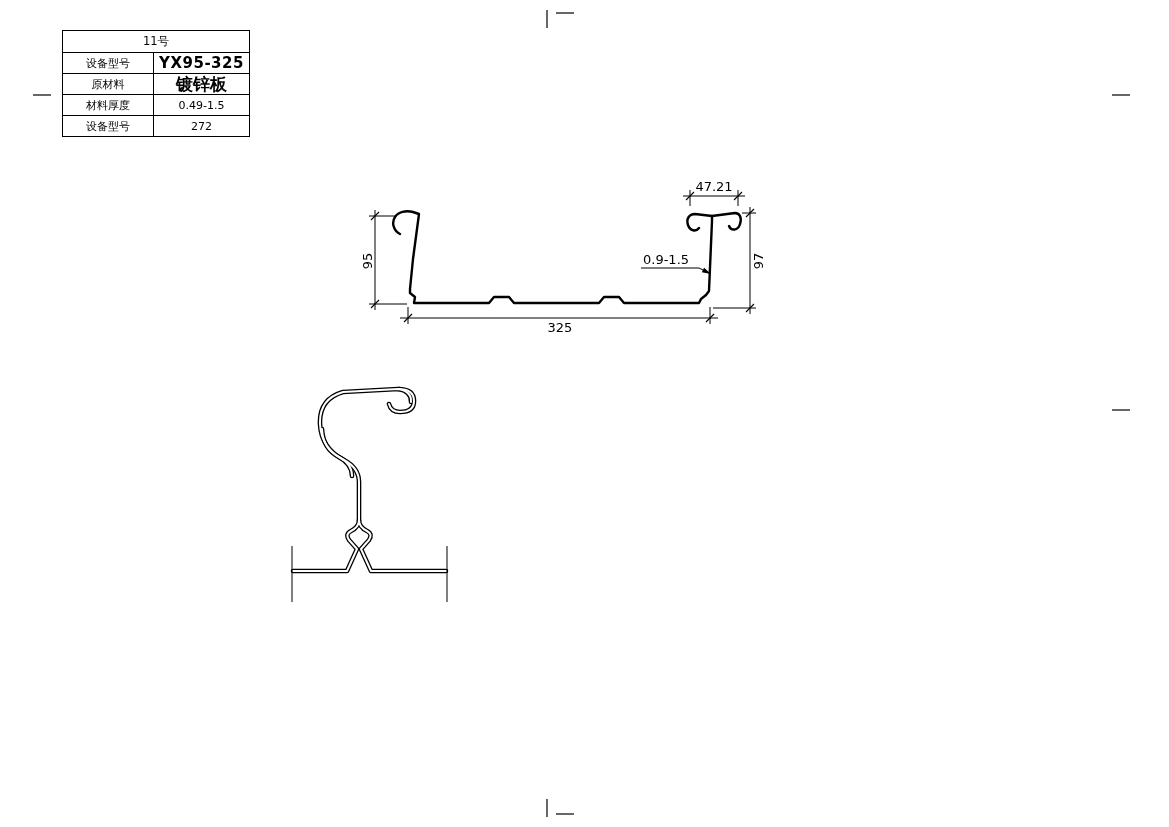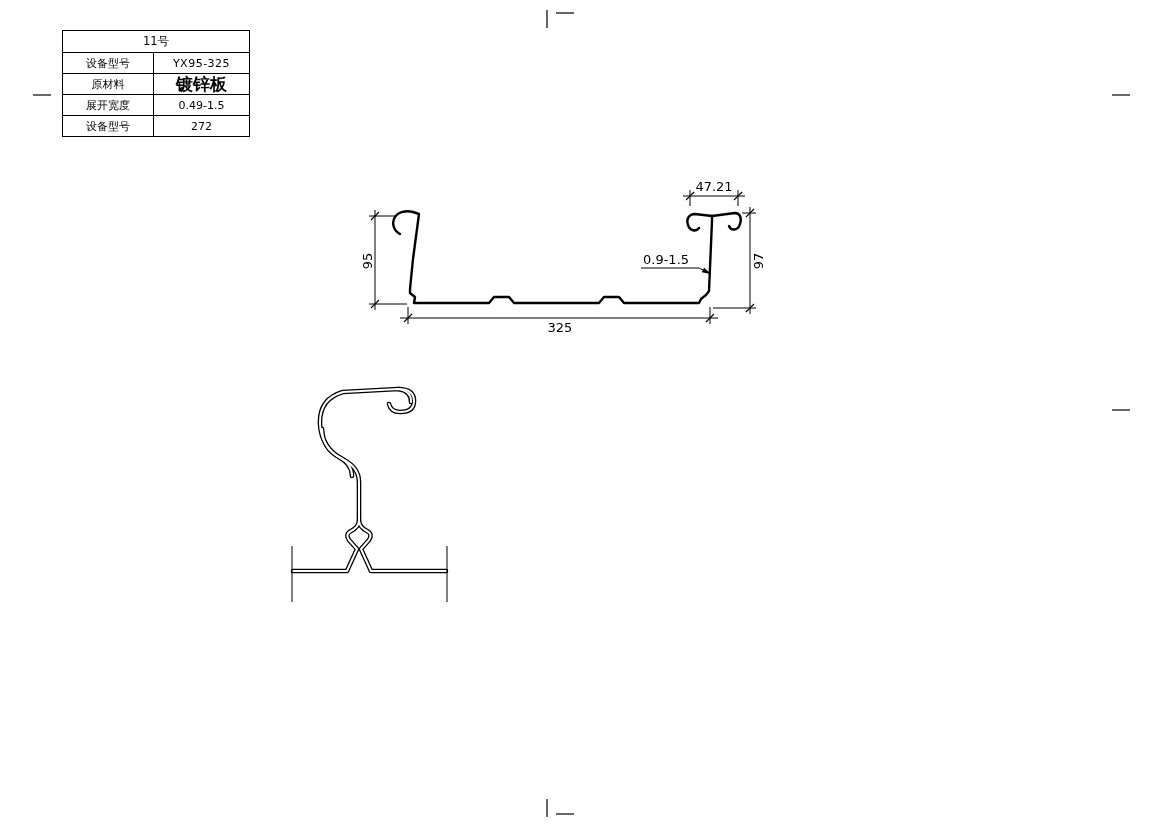--- a/index.html
+++ b/index.html
@@ -8,21 +8,21 @@
 
   
   .spec{position:absolute;left:62px;top:30px;display:grid;
         grid-template-columns:90px 96px;grid-auto-rows:21px;
         border:1.2px solid #000;background:#fff;}
   .spec .c{display:flex;align-items:center;justify-content:center;
            border-top:1px solid #000;border-left:1px solid #000;
            font-size:11px;white-space:nowrap;}
   .spec .r1{grid-column:1 / 3;border-top:none;border-left:none;font-size:11.5px;}
   .spec .col1{border-left:none;font-family:Liberation Mono, monospace;}
-  .spec .model{font-weight:400;font-size:11px;letter-spacing:.5px;}
+  .spec .model{font-weight:700;font-size:15px;letter-spacing:.5px;}
   .spec .mat{font-weight:700;font-size:17px;}
 
   
   .cad{position:absolute;left:0;top:0;}
   .prof{fill:none;stroke:#000;stroke-width:2.4;stroke-linejoin:round;stroke-linecap:round;}
   .ln{stroke:#000;stroke-width:1;fill:none;}
   .tick{stroke:#000;stroke-width:1.1;}
   .frame{stroke:#000;stroke-width:1.2;}
   .so{fill:none;stroke:#000;stroke-width:4.6;stroke-linejoin:round;stroke-linecap:round;}
   .si{fill:none;stroke:#fff;stroke-width:2;stroke-linejoin:round;stroke-linecap:round;}
@@ -35,21 +35,21 @@
 
   <div class="spec">
     <div class="c r1">11号</div>
 
     <div class="c col1">设备型号</div>
     <div class="c model">YX95-325</div>
 
     <div class="c col1">原材料</div>
     <div class="c mat">镀锌板</div>
 
-    <div class="c col1">展开宽度</div>
+    <div class="c col1">材料厚度</div>
     <div class="c">0.49-1.5</div>
 
     <div class="c col1">设备型号</div>
     <div class="c">272</div>
   </div>
 
   <svg class="cad" width="1169" height="827" viewBox="0 0 1169 827">
 
     <g>
       <line class="frame" x1="547" y1="10" x2="547" y2="28"></line>

